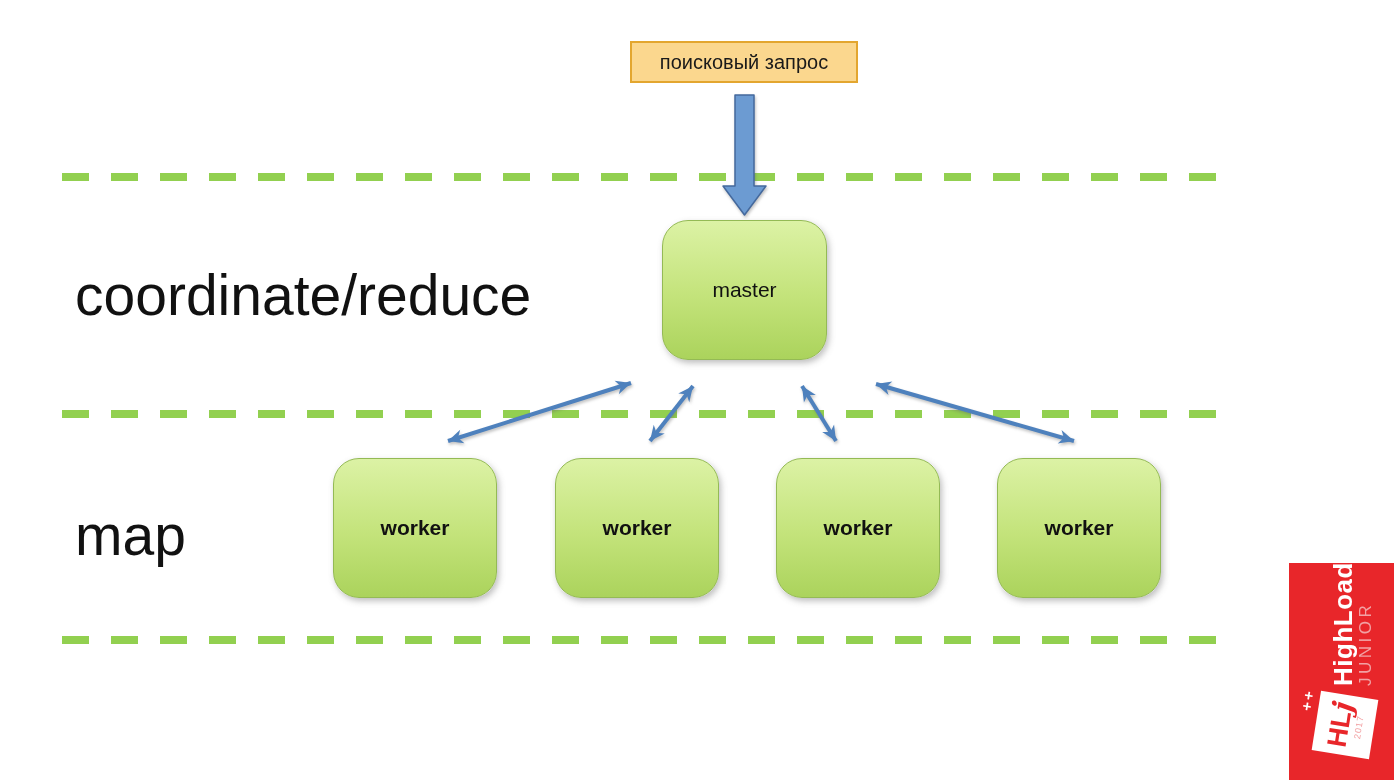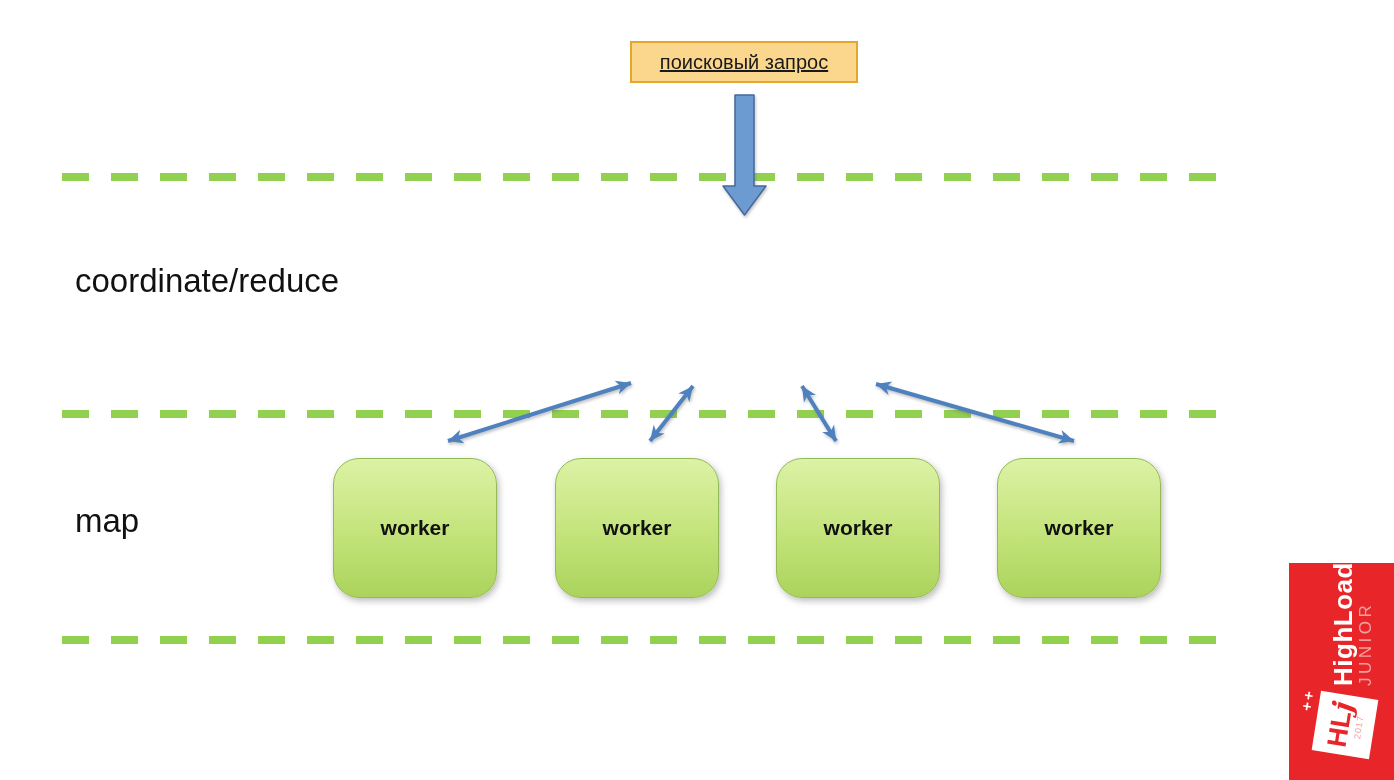--- a/index.html
+++ b/index.html
@@ -13,32 +13,32 @@
     position:absolute; left:62px; width:1156px; height:8px;
     background:repeating-linear-gradient(90deg,#92D050 0 27px, transparent 27px 49px);
     z-index:1;
   }
   #dash1 { top:173px; }
   #dash2 { top:410px; }
   #dash3 { top:636px; }
 
   
   .lane-label {
-    position:absolute; left:75px; color:#111111; font-size:33px;
+    position:absolute; left:75px; color:#111111; font-size:57px;
     letter-spacing:0px; z-index:2; white-space:nowrap;
   }
   #label-coordinate { top:262px; }
   #label-map { top:502px; }
 
   
   #query-box {
     position:absolute; left:630px; top:41px; width:228px; height:42px;
     background:#FBD78E; border:2px solid #E3A62F; box-sizing:border-box;
     display:flex; align-items:center; justify-content:center;
-    font-size:20px; color:#1a1a1a; z-index:3;text-decoration:underline;
+    font-size:20px; color:#1a1a1a; z-index:3;
   }
 
   
   .node {
     position:absolute; border-radius:26px; box-sizing:border-box;
     border:1px solid #94BA55;
     background:linear-gradient(180deg,#DCF2A5 0%, #C3E37A 55%, #ABD35C 100%);
     box-shadow:2px 3px 6px rgba(110,110,110,0.45);
     display:flex; align-items:center; justify-content:center;
     font-size:21px; color:#111111; z-index:3;
@@ -108,20 +108,23 @@
     </g>
   </svg>
 
   <div id="query-box">
     <span>поисковый запрос</span>
   </div>
 
   <div id="label-coordinate" class="lane-label">coordinate/reduce</div>
   <div id="label-map" class="lane-label">map</div>
 
+  <div id="master-node" class="node">
+    <span>master</span>
+  </div>
   <div id="worker-1" class="node worker">
     <span>worker</span>
   </div>
   <div id="worker-2" class="node worker">
     <span>worker</span>
   </div>
   <div id="worker-3" class="node worker">
     <span>worker</span>
   </div>
   <div id="worker-4" class="node worker">

